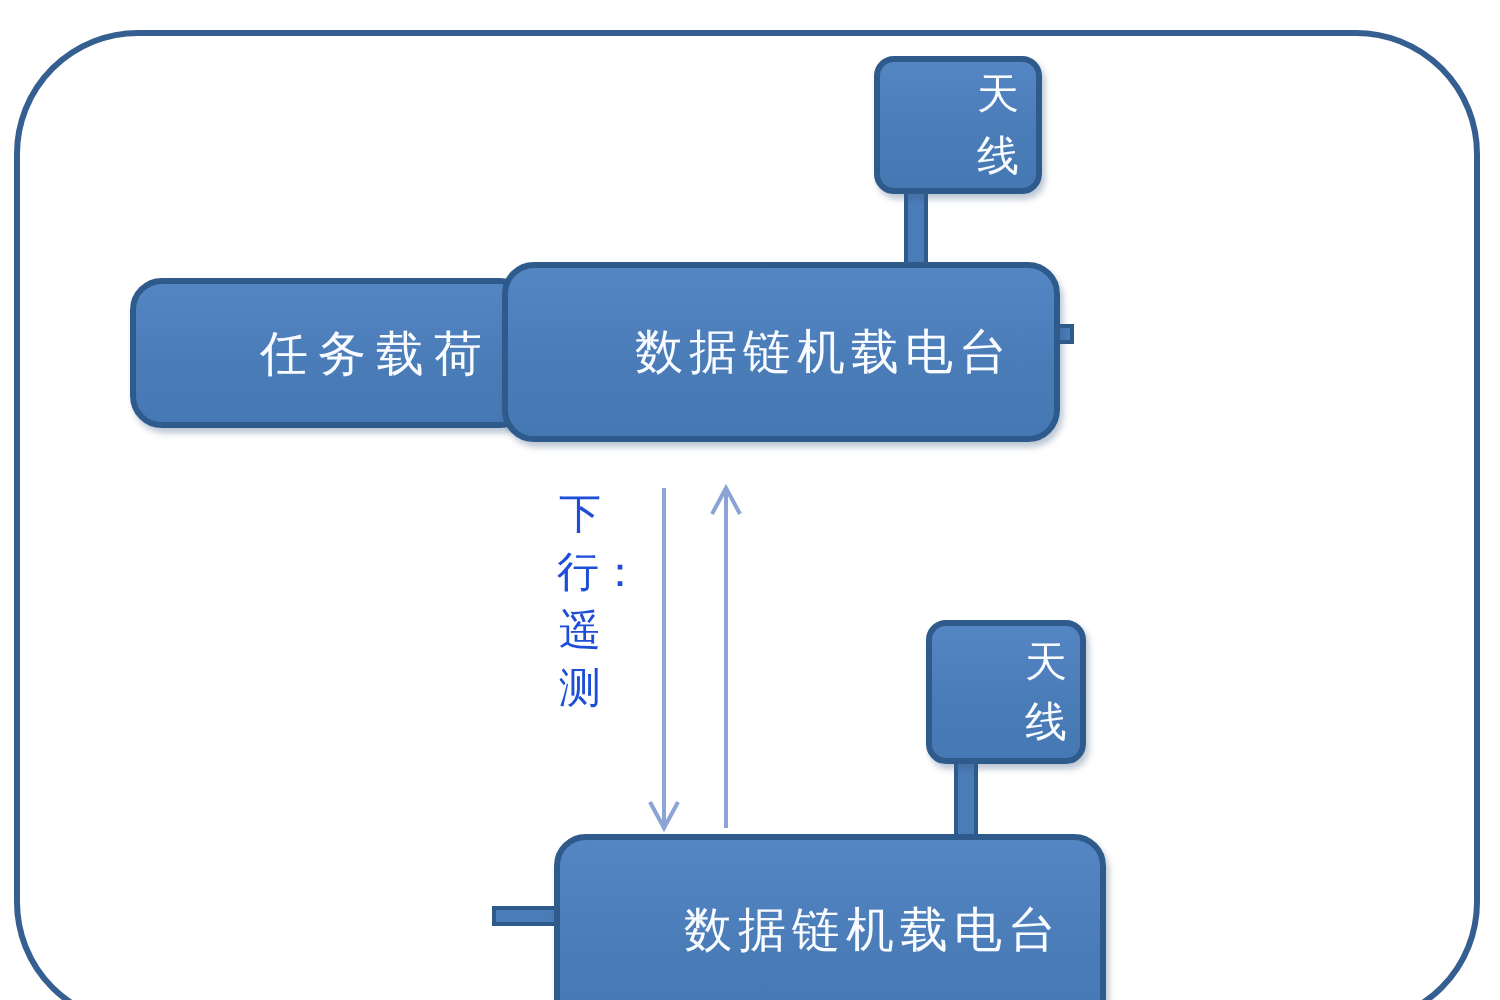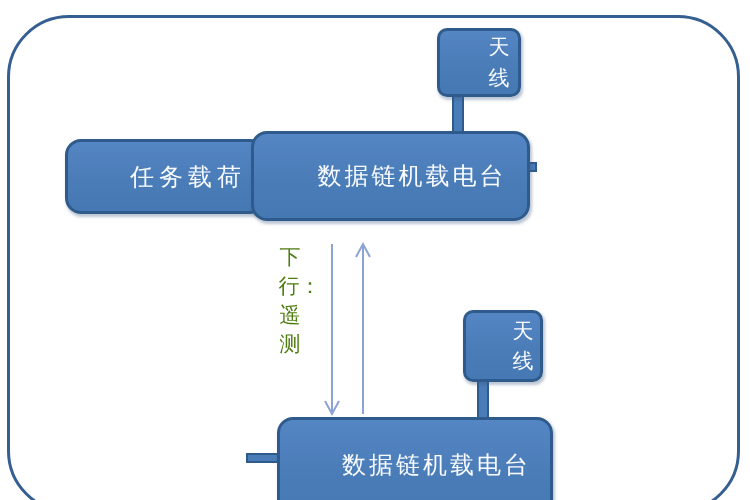--- a/index.html
+++ b/index.html
@@ -25,21 +25,21 @@
     border-radius:10px;font-size:21px;letter-spacing:0;text-indent:0;
     white-space:normal;line-height:1.45;text-align:center;
   }
   .antenna .vtxt{width:1.05em;word-break:break-all;}
   
   .conn{
     position:absolute;z-index:1;background:#4a7cb8;border:2px solid #2f5b8c;
   }
   
   .vlabel{
-    position:absolute;z-index:3;color:#4d7c0f;font-size:21px;line-height:1.38;
+    position:absolute;z-index:3;color:#1d4ed8;font-size:21px;line-height:1.38;
     text-align:center;
   }
   .vlabel .vtxt{width:1.1em;word-break:break-all;margin:0 auto;}
   #arrows{position:absolute;left:320px;top:240px;z-index:1;}
 
   
   #antenna-air   {left:437px;top:28px;  width:38px; height:63px;}
   #stub-air      {left:452px;top:94px;  width:8px;  height:40px;}
   #payload       {left:65px; top:139px; width:155px;height:69px;}
   #airborne      {left:251px;top:131px; width:233px;height:84px;letter-spacing:3px;text-indent:3px;}

